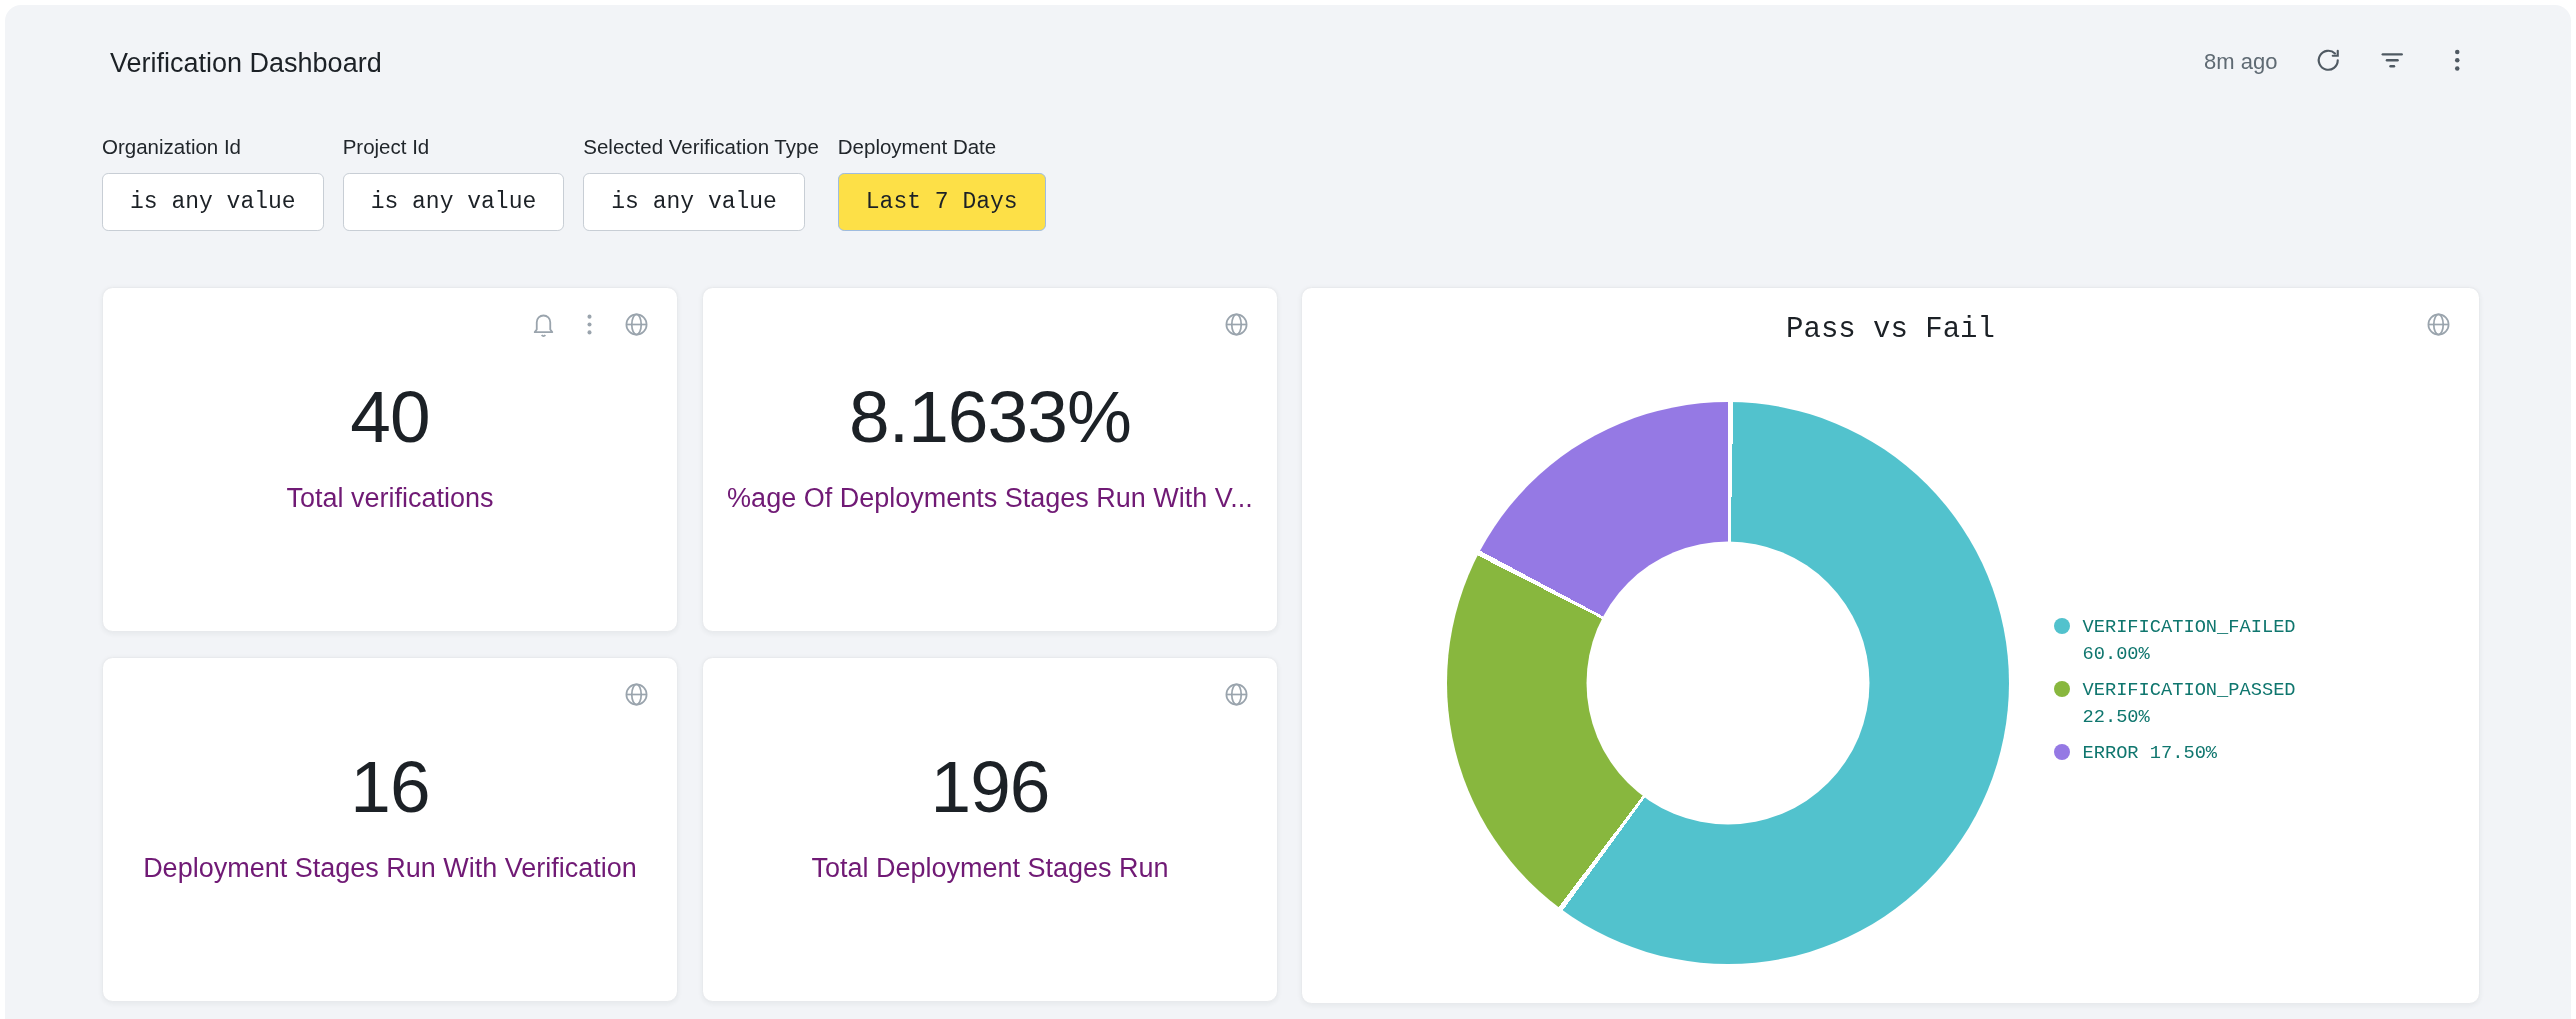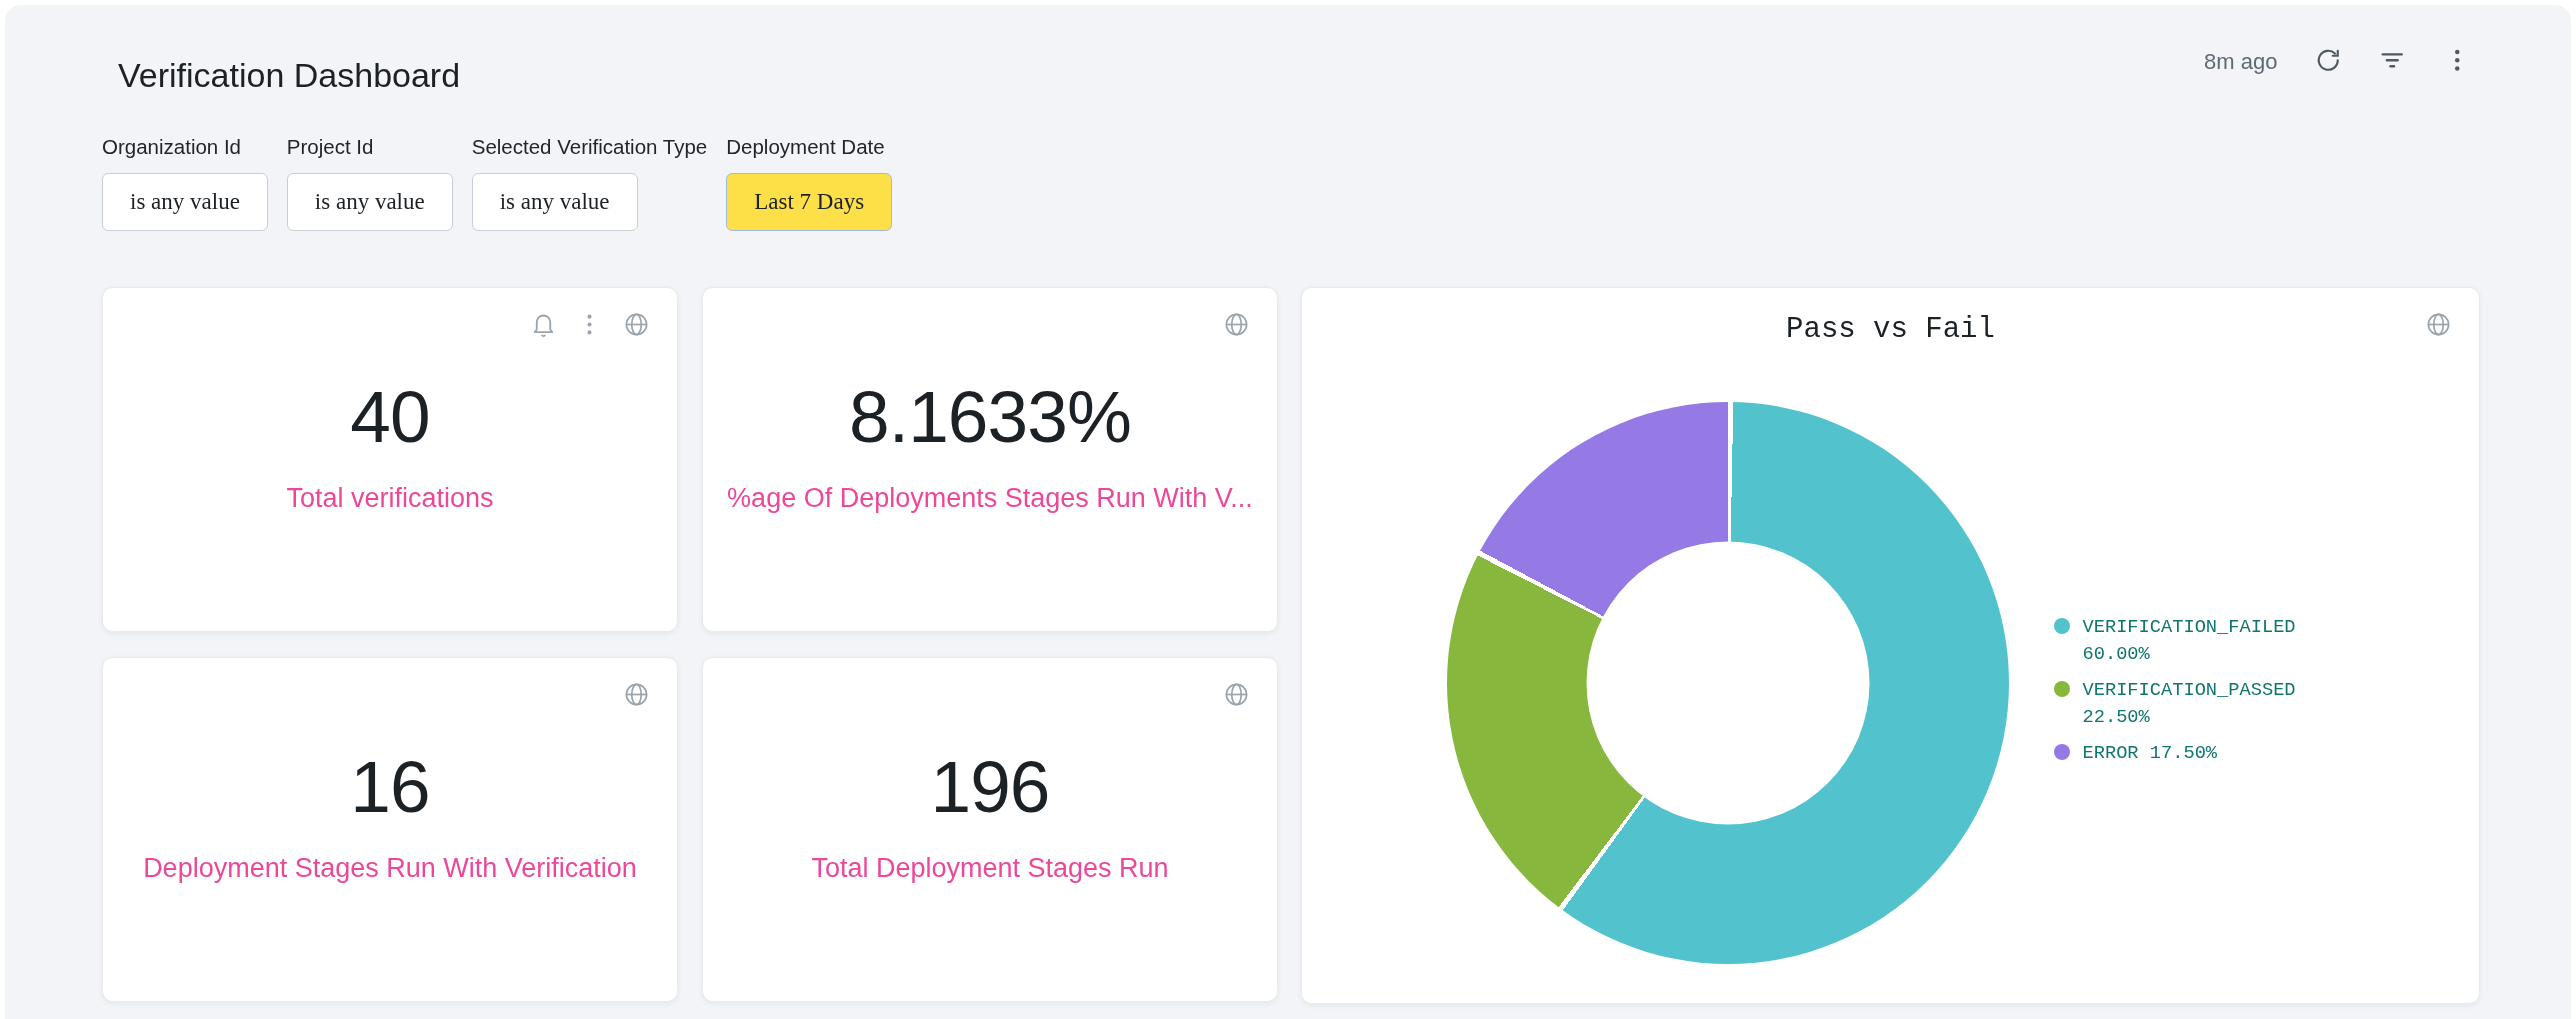--- a/index.html
+++ b/index.html
@@ -4,48 +4,48 @@
 <style>
   html,body{margin:0;padding:0;}
   body{
     width:2576px;height:1019px;position:relative;overflow:hidden;
     background:#ffffff;color:#212b36;
     font-family:"Liberation Sans","DejaVu Sans",sans-serif;
   }
   .panel{position:absolute;left:5.3px;top:5.3px;right:5.3px;bottom:0;
     background:#f2f4f7;border-radius:16px 16px 0 0;}
   
-  .hdr-title{position:absolute;left:102px;top:39px;font-size:34px;font-weight:500;
-    color:#1c2126;margin:16px;line-height:1.2;}
+  .hdr-title{position:absolute;left:102px;top:39px;font-size:27px;font-weight:500;
+    color:#1c2126;margin:8px;line-height:1.2;}
   .hdr-actions{position:absolute;top:46px;right:105px;display:flex;align-items:center;gap:36px;}
   .last-refresh{font-size:22px;color:#5f6a73;}
   .icon-btn{background:none;border:none;padding:0;margin:0;cursor:pointer;display:inline-flex;
     align-items:center;justify-content:center;color:#4f5962;}
   .icon-btn.sm{color:#9aa4ad;}
   
   .filters{position:absolute;left:102px;top:135px;display:flex;gap:19px;}
   .filter-label{font-size:20.5px;font-weight:500;color:#21262b;margin-bottom:14.2px;}
   .filter-btn{height:58px;padding:15px 27px;background:#ffffff;border:1.3px solid #c8ced5;
     border-radius:6.2px;font-size:23px;color:#1c2126;display:inline-flex;align-items:center;
-    cursor:pointer;font-family:Liberation Serif, serif;}
+    cursor:pointer;font-family:Liberation Mono, monospace;}
   .filter-btn.active{background:#fde047;border-color:#9fbcdf;}
   
   .card{position:absolute;background:#ffffff;border:0.9px solid #e8eaed;border-radius:10.7px;
     box-shadow:0 1.8px 5.3px rgba(33,43,54,0.06);}
   .tile{display:flex;flex-direction:column;align-items:center;justify-content:center;
     padding-bottom:25px;box-sizing:border-box;}
   .tile-1{left:102px;top:287px;width:576px;height:345px;}
   .tile-2{left:702px;top:287px;width:576px;height:345px;justify-content:center;}
   .tile-3{left:102px;top:657px;width:576px;height:345px;}
   .tile-4{left:702px;top:657px;width:576px;height:345px;}
   .chart-card{left:1301px;top:287px;width:1177px;height:715px;font-family:Liberation Mono, monospace;}
   .card-icons{position:absolute;top:23px;right:27px;display:flex;gap:19.6px;align-items:center;}
   .tile-value{font-size:73px;font-weight:400;letter-spacing:-0.9px;color:#1c2126;line-height:1;
     margin-bottom:30px;}
-  .tile-label{font-size:27px;color:#ec4899;text-align:center;max-width:92%;white-space:nowrap;
+  .tile-label{font-size:27px;color:#701a75;text-align:center;max-width:92%;white-space:nowrap;
     overflow:hidden;text-overflow:ellipsis;}
   
   .chart-title{position:absolute;top:25px;left:0;width:100%;text-align:center;font-size:29px;
     font-weight:400;color:#1c2126;}
   .donut{position:absolute;left:145px;top:114px;width:562px;height:562px;border-radius:50%;}
   .donut-hole{position:absolute;left:50%;top:50%;width:283px;height:283px;border-radius:50%;
     background:#ffffff;transform:translate(-50%,-50%);}
   .legend{position:absolute;left:752px;top:326px;display:flex;flex-direction:column;gap:9px;}
   .legend-item{display:flex;align-items:flex-start;gap:12.5px;cursor:pointer;}
   .dot{width:16px;height:16px;border-radius:50%;flex:none;margin-top:4.4px;background:#ccc;}

